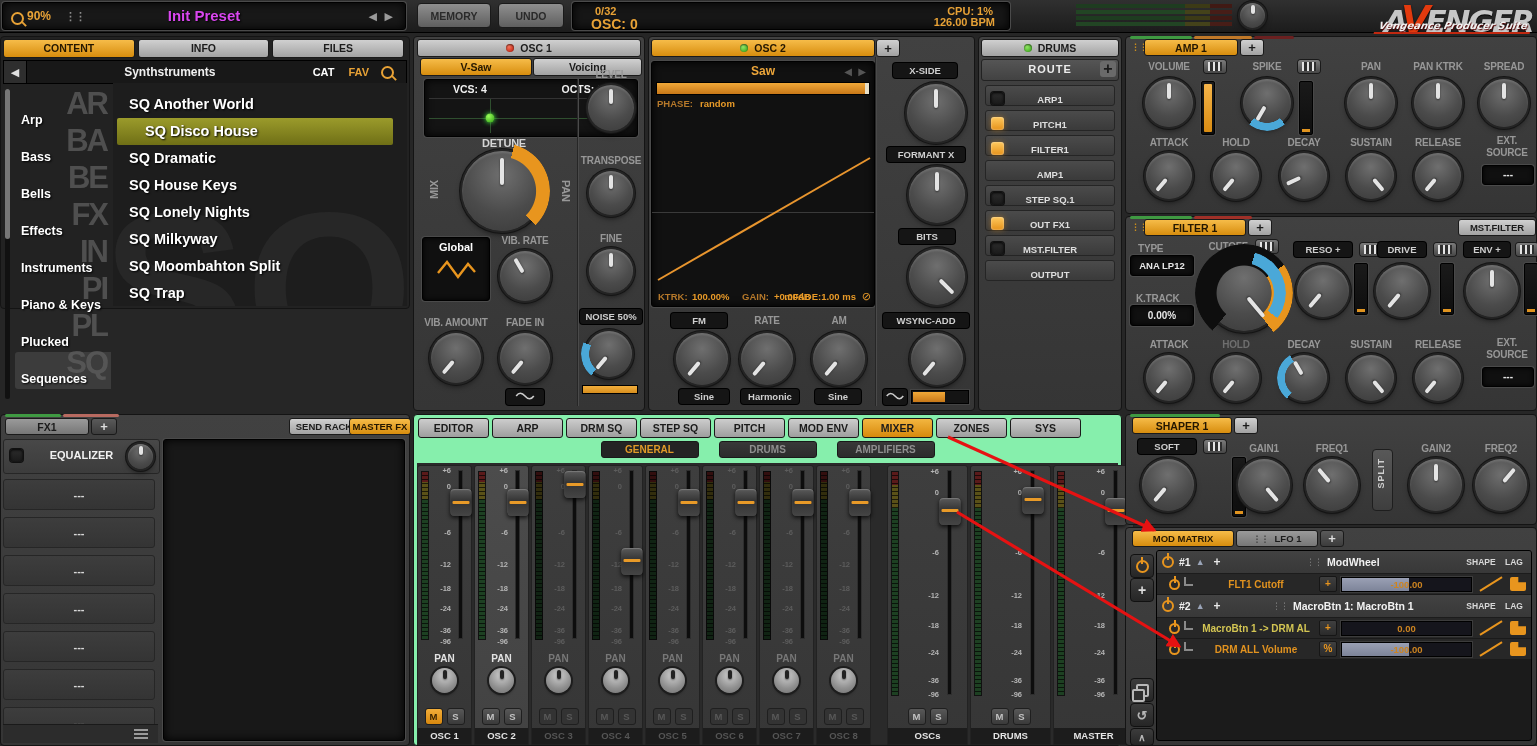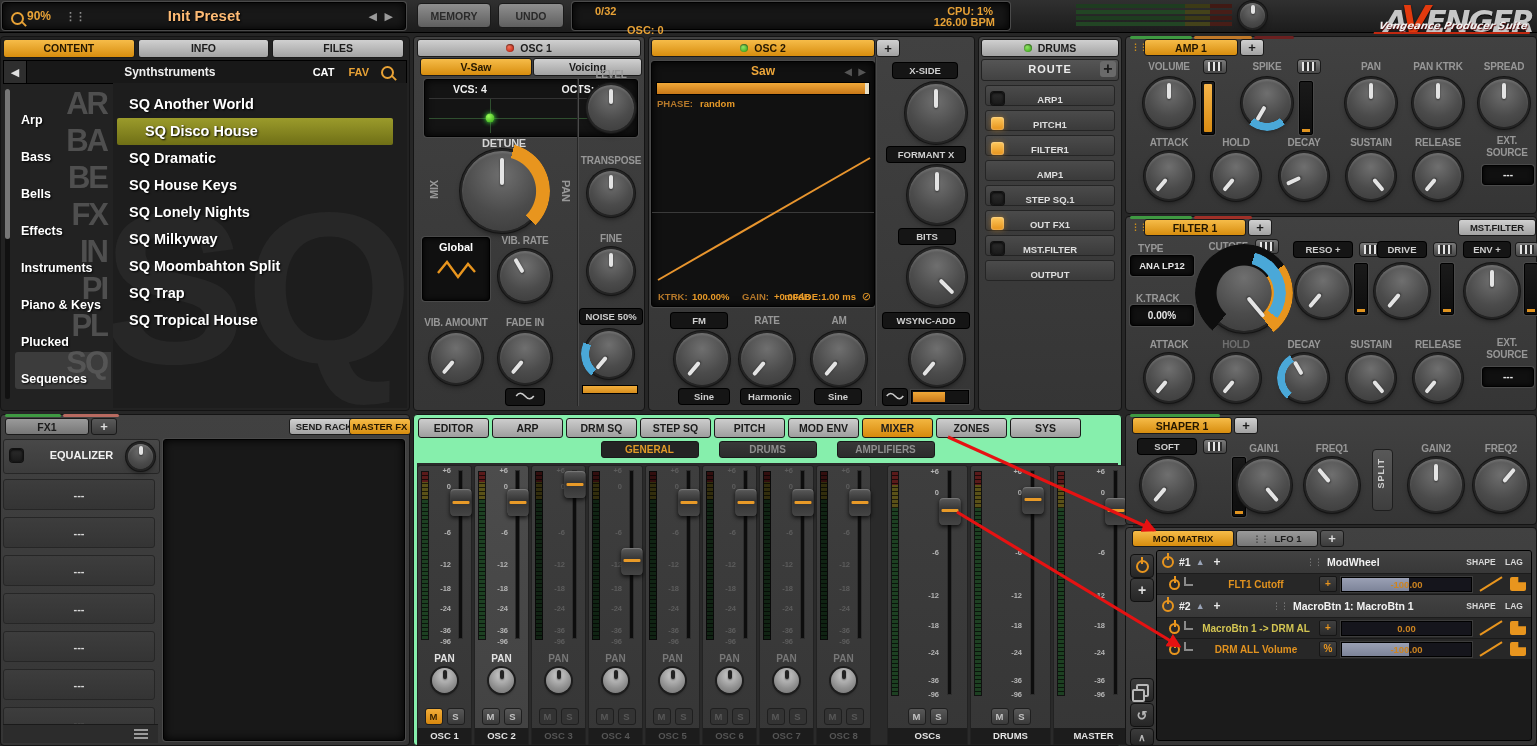--- a/index.html
+++ b/index.html
@@ -127,52 +127,52 @@
 </head>
 <body>
 
 <div id="stage">
 
   <div class="abs" id="topbar" style="left:0;top:0;width:1537px;height:32px;background:linear-gradient(#303030,#1c1c1c);border-bottom:1px solid #000;">
     <div class="abs inset" style="left:2px;top:2px;width:402px;height:26px;background:#181818;">
       <span class="abs" style="left:8px;top:8px;"><i class="mag"></i></span>
       <span class="abs" style="left:24px;top:6px;color:#e8a236;font-weight:bold;font-size:12px;">90%</span>
       <span class="abs dots" style="left:62px;top:7px;color:#8a8a8a;font-size:11px;">⋮⋮</span>
-      <span class="abs" style="left:0;right:0;top:4px;text-align:center;color:#fdba74;font-weight:bold;font-size:15px;text-shadow:1px 1px 2px #000;">Init Preset</span>
+      <span class="abs" style="left:0;right:0;top:4px;text-align:center;color:#d946ef;font-weight:bold;font-size:15px;text-shadow:1px 1px 2px #000;">Init Preset</span>
       <span class="abs" style="right:28px;top:7px;color:#9a9a9a;font-size:11px;">◀</span>
       <span class="abs" style="right:12px;top:7px;color:#9a9a9a;font-size:11px;">▶</span>
     </div>
     <div class="abs gtab" style="left:417px;top:3px;width:72px;height:23px;border-radius:4px;background:linear-gradient(#8f8f8f,#5f5f5f);color:#2a2a2a;">
         <span>MEMORY</span>
       </div>
     <div class="abs gtab" style="left:498px;top:3px;width:64px;height:23px;border-radius:4px;background:linear-gradient(#8f8f8f,#5f5f5f);color:#2a2a2a;">
         <span>UNDO</span>
       </div>
     <div class="abs inset" style="left:572px;top:2px;width:436px;height:26px;background:#161616;">
       <span class="abs" style="left:22px;top:2px;color:#e8a236;font-weight:bold;font-size:11px;">0/32</span>
-      <span class="abs" style="left:18px;top:21px;color:#e8a236;font-weight:bold;font-size:11px;margin-left:36px;">OSC: 0</span>
+      <span class="abs" style="left:18px;top:13px;color:#e8a236;font-weight:bold;font-size:14px;">OSC: 0</span>
       <span class="abs" style="right:16px;top:2px;color:#e8a236;font-weight:bold;font-size:11px;">CPU:  1%</span>
       <span class="abs" style="right:14px;top:13px;color:#e8a236;font-weight:bold;font-size:11px;">126.00 BPM</span>
     </div>
     <div class="abs" style="left:1076px;top:4px;width:156px;height:24px;">
       <div style="height:4px;margin-bottom:2px;background:linear-gradient(90deg,#1e3c20 0 70%,#3c3a16 70% 86%,#401914 86% 100%);"></div>
       <div style="height:4px;margin-bottom:2px;background:linear-gradient(90deg,#224524 0 70%,#44421a 70% 86%,#471d17 86% 100%);"></div>
       <div style="height:4px;margin-bottom:2px;background:linear-gradient(90deg,#1e3c20 0 70%,#3c3a16 70% 86%,#401914 86% 100%);"></div>
       <div style="height:4px;background:linear-gradient(90deg,#224524 0 70%,#44421a 70% 86%,#471d17 86% 100%);"></div>
     </div>
     <span class="knob" style="left:1240px;top:3px;width:25px;height:25px;--a:0deg;">
         <i class="ptr"></i>
       </span>
     <div class="abs" style="right:4px;top:-3px;width:260px;height:36px;text-align:right;">
       <span style="font:italic 900 31px 'DejaVu Sans',sans-serif;color:#c6c6c6;letter-spacing:-2px;text-shadow:0 1px 1px #000;">A</span><span style="font:italic 900 38px 'DejaVu Sans',sans-serif;color:#e23a0e;margin:0 -5px;text-shadow:0 1px 2px #000;">V</span><span style="font:italic 900 31px 'DejaVu Sans',sans-serif;color:#c6c6c6;letter-spacing:-2px;text-shadow:0 1px 1px #000;">ENGER</span>
       <div style="position:absolute;right:2px;bottom:-1px;font:italic bold 10px 'DejaVu Sans',sans-serif;color:#f2f2f2;text-shadow:1px 1px 1px #500;border-bottom:2px solid #c02810;transform:skewX(-12deg);padding:0 4px 1px 4px;">Vengeance Producer Suite</div>
     </div>
   </div>
 
-  <div class="panel" id="browser" style="left:0;top:36px;width:410px;height:375px;background:#222;">
+  <div class="panel" id="browser" style="left:0;top:36px;width:410px;height:273px;background:#222;">
     <div class="abs" id="browser-tabs" style="left:2px;top:2px;right:2px;height:18px;display:flex;">
         <div class="btab otab" style="line-height:17px;">CONTENT</div>
         <div class="btab gtab" style="line-height:17px;">INFO</div>
         <div class="btab gtab" style="line-height:17px;">FILES</div>
       </div>
     <div class="abs" style="left:2px;top:23px;right:2px;height:22px;background:#181818;border:1px solid #000;display:flex;align-items:center;">
       <span style="width:22px;height:100%;background:#2e2e2e;border-right:1px solid #000;color:#e0e0e0;text-align:center;line-height:22px;font-size:11px;">◀</span>
       <b style="flex:1;text-align:center;color:#f0f0f0;font-size:12px;">Synthstruments</b>
       <b style="color:#fff;font-size:11px;margin-right:14px;">CAT</b>
       <b style="color:#e8a236;font-size:11px;margin-right:12px;">FAV</b>

